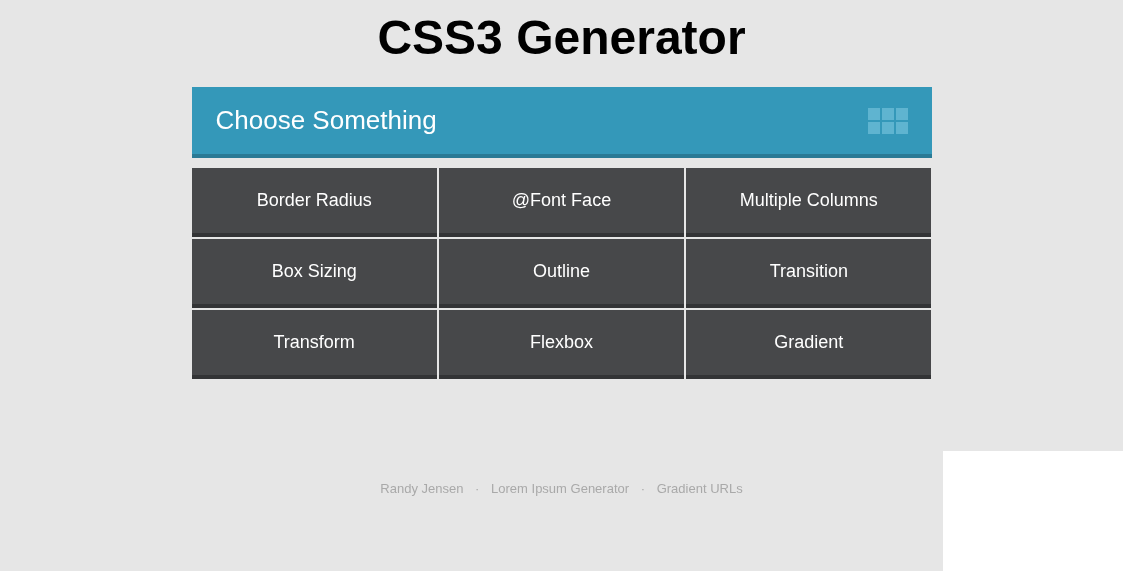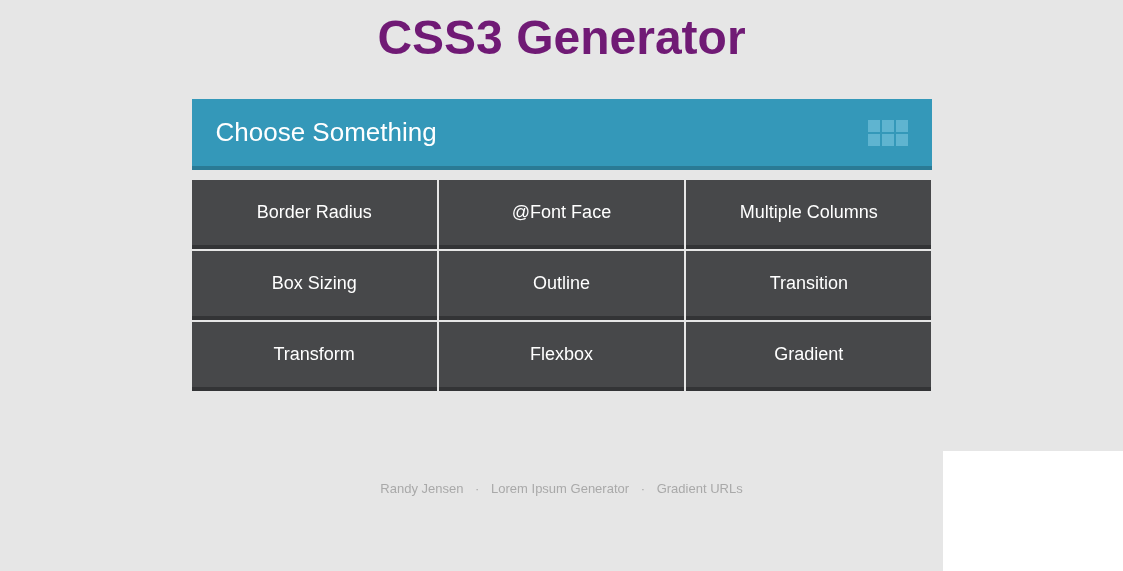--- a/index.html
+++ b/index.html
@@ -12,30 +12,30 @@
       background-color: #e6e6e6;
       font-family: "Comic Sans MS", cursive, sans-serif;
       width: 1123px;
       height: 571px;
       overflow: hidden;
       position: relative;
     }
     
     .page-title {
       text-align: center;
-      color: #701a75;
+      color: #000000;
       font-size: 48px;
       font-weight: bold;
       padding-top: 10px;
       padding-bottom: 20px;
     }
     
     .container {
       width: 740px;
-      margin: 14px auto;
+      margin: 2px auto;
       position: relative;
       z-index: 2;
     }
     
     .header-bar {
       background-color: #3498b9;
       color: #ffffff;
       padding: 18px 24px;
       display: flex;
       justify-content: space-between;

